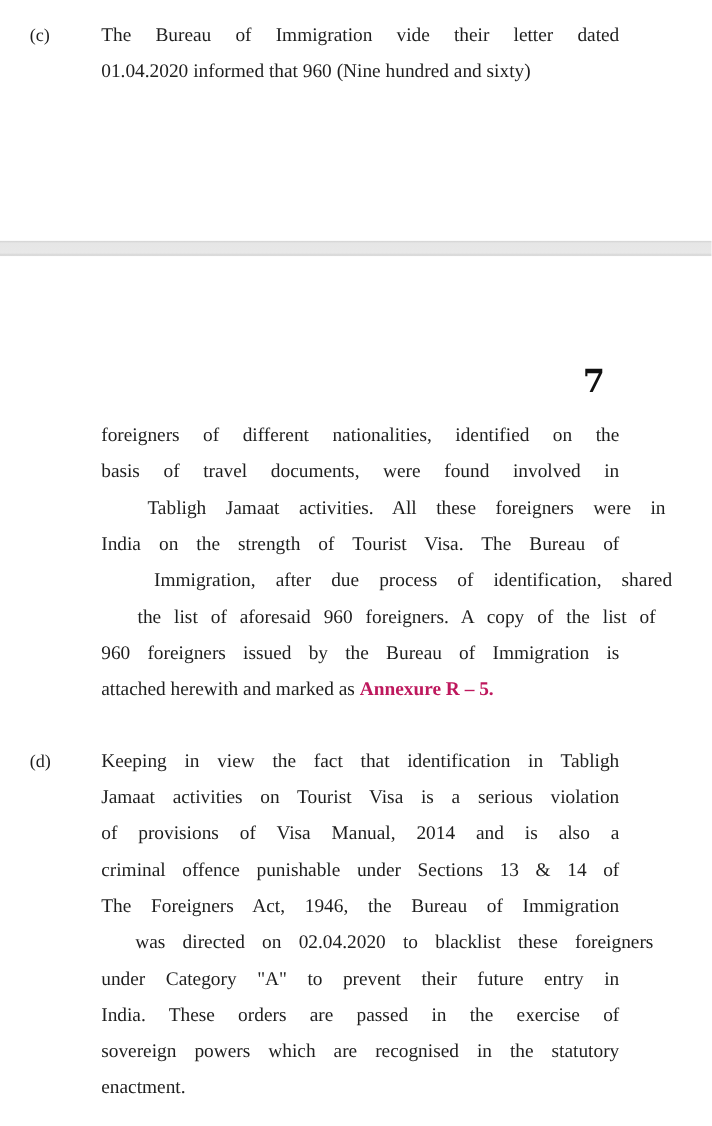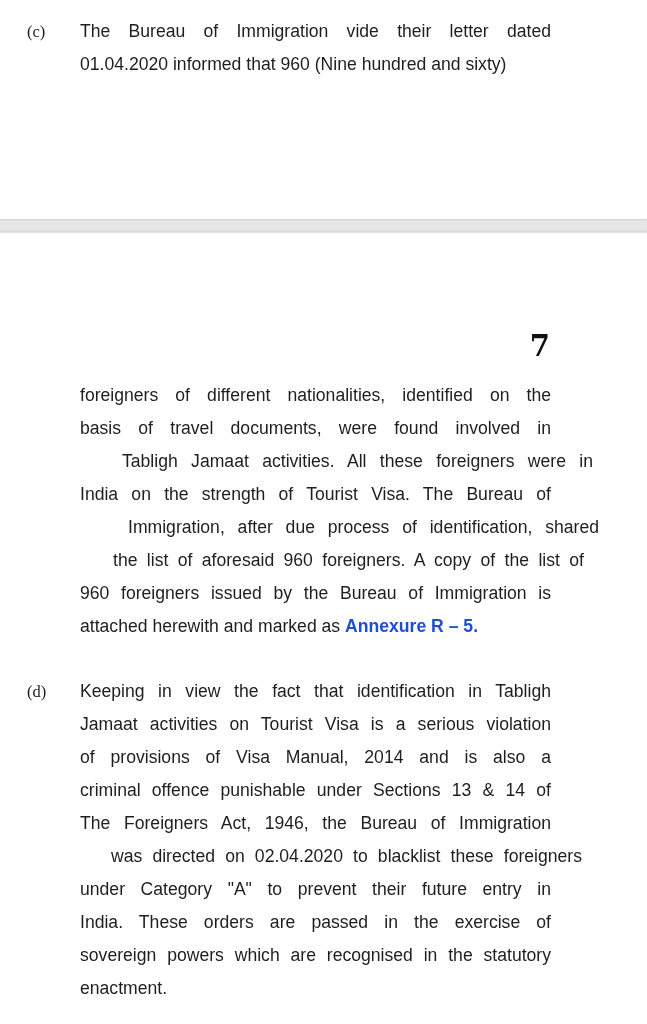--- a/index.html
+++ b/index.html
@@ -38,24 +38,24 @@
     }
     .label {
       position: absolute;
       left: 27px;
       font-size: 16.5px;
       line-height: 33px;
       font-family: "Liberation Serif", "DejaVu Serif", serif;
     }
     .line {
       position: absolute;
-      left: 80px;
+      left: 92px;
       width: 471px;
       height: 33px;
-      font-family: Liberation Sans, sans-serif;
+      font-family: Liberation Serif, serif;
       font-size: 17.6px;
       line-height: 33px;
       white-space: nowrap;
       text-align: justify;
       text-align-last: justify;
     }
     .line.last {
       text-align-last: left;
     }
     .page-number {
@@ -63,21 +63,21 @@
       right: 97px;
       top: 326px;
       font-family: "DejaVu Serif", "Liberation Serif", serif;
       font-weight: bold;
       font-size: 29px;
       line-height: 40px;
       color: #111;
     }
     b.bold {
       font-weight: bold;
-      color: #1d4ed8;
+      color: #be185d;
     }
   </style>
 </head>
 <body>
 
 <div class="page page-top"></div>
 <div class="separator"></div>
 <div class="page page-bottom"></div>
 
 <div class="para" style="top:15px;">

